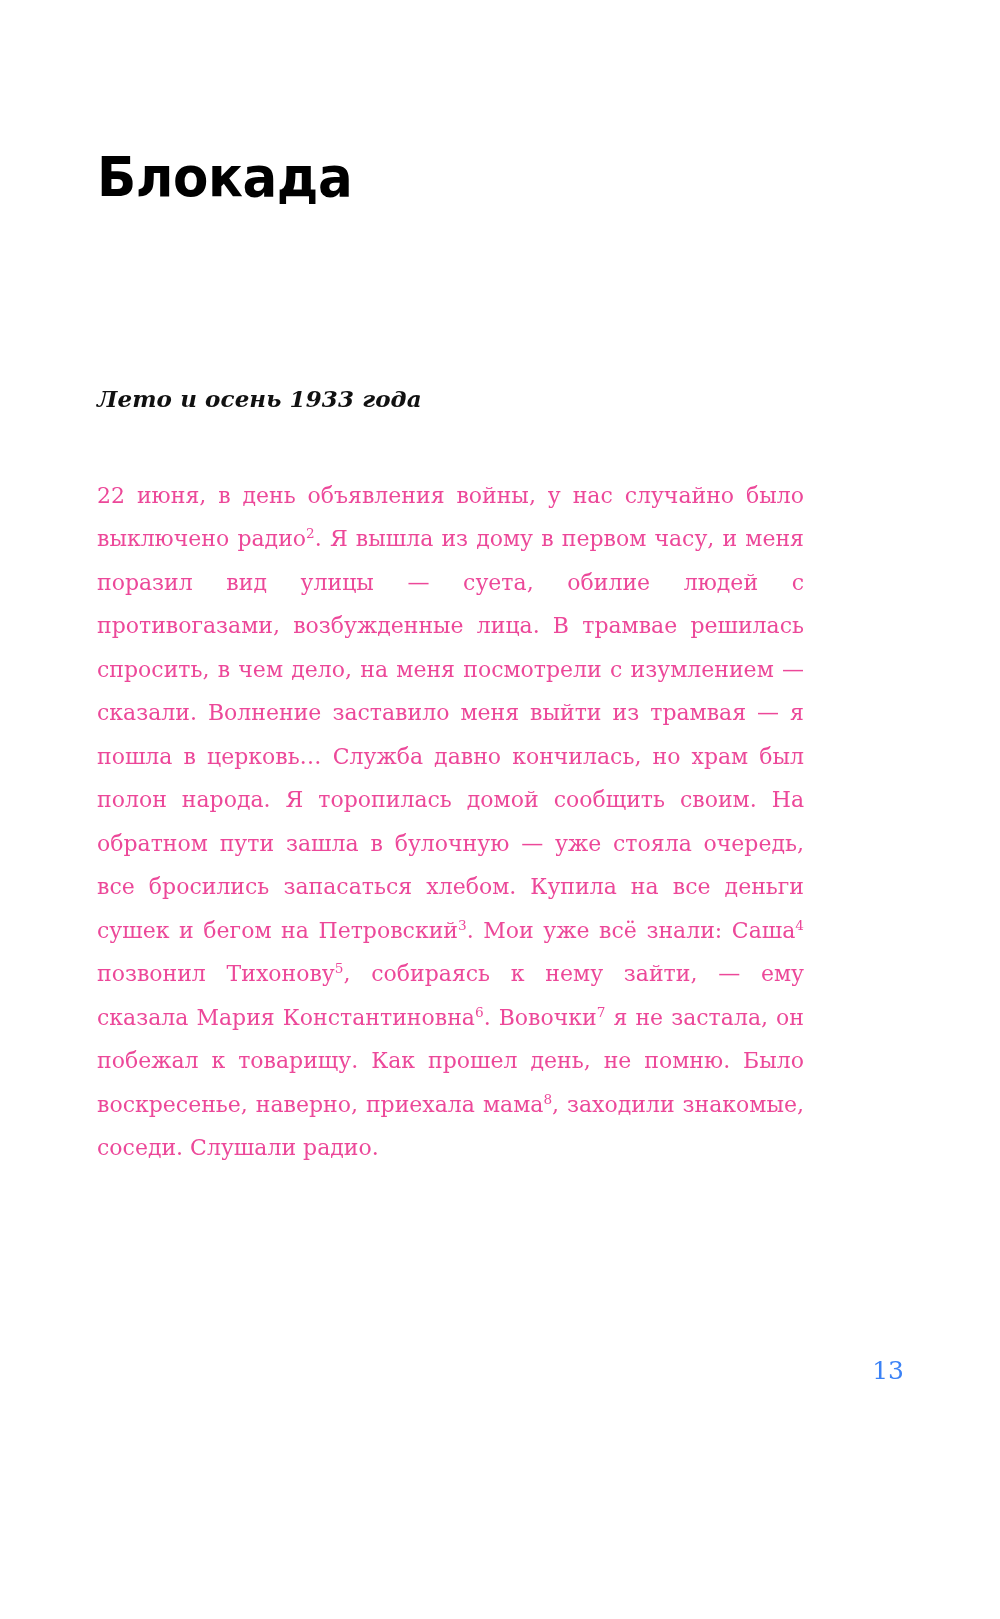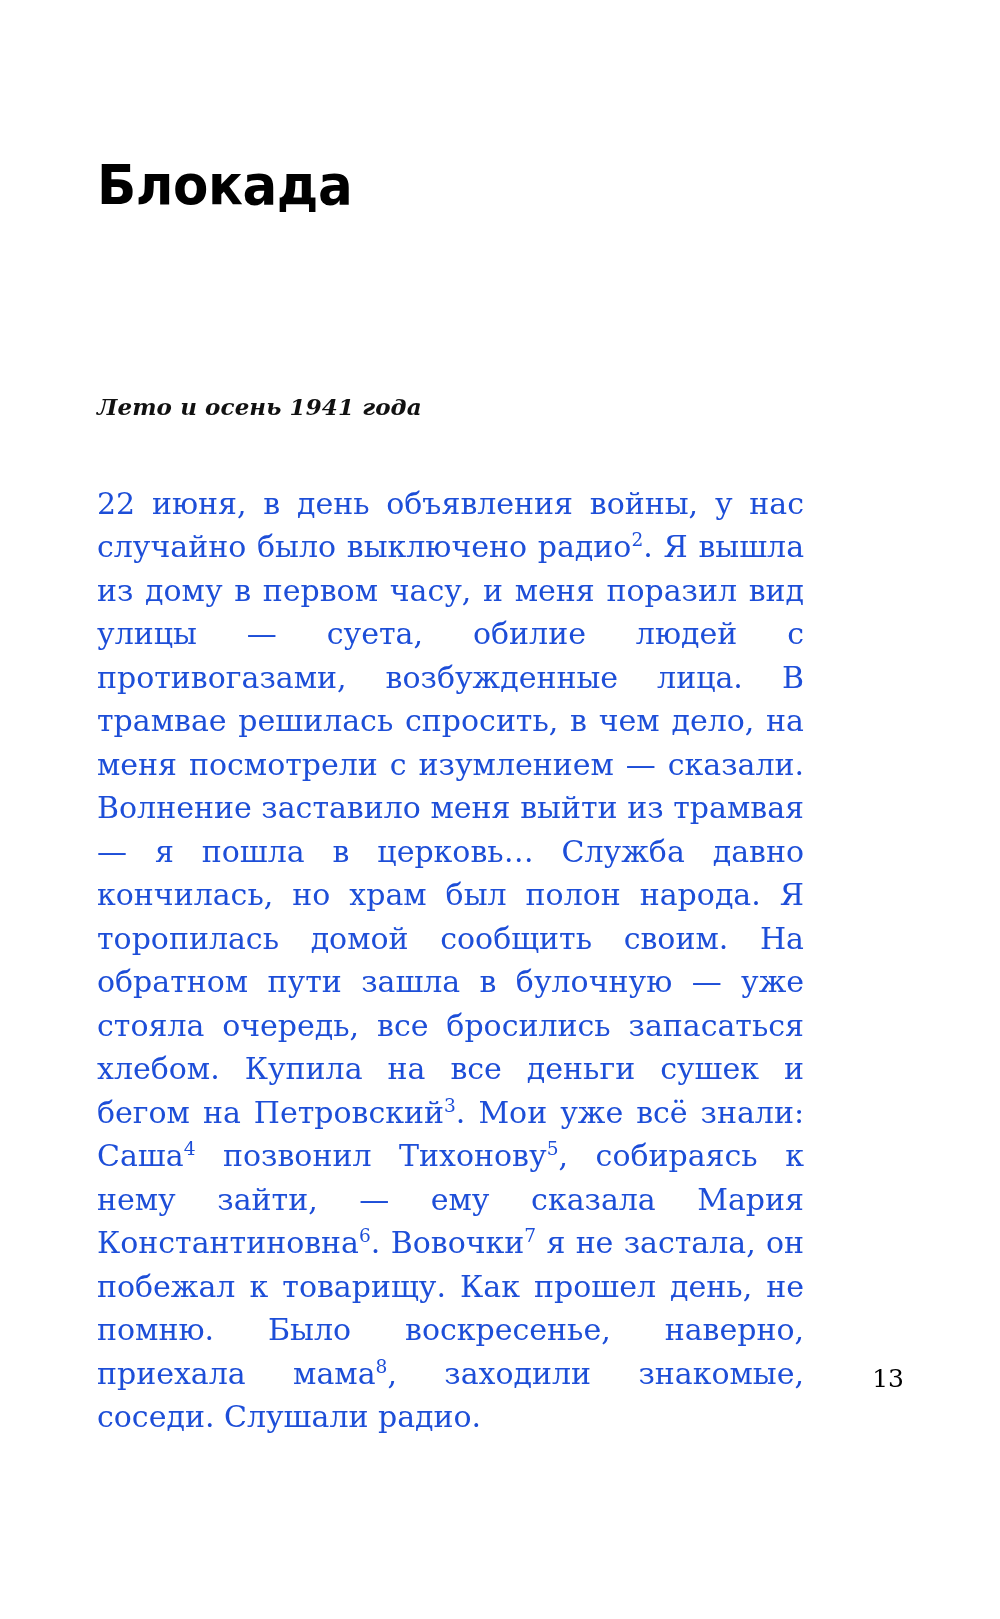--- a/index.html
+++ b/index.html
@@ -4,21 +4,21 @@
 <style>
   html, body {
     margin: 0;
     padding: 0;
     background: #ffffff;
   }
   .page {
     position: relative;
     width: 1000px;
     height: 1495px;
-    margin: 16px auto;
+    margin: 8px auto;
     background: #ffffff;
     box-sizing: border-box;
     overflow: hidden;
   }
   .content {
     position: absolute;
     left: 97px;
     top: 0;
     width: 707px;
   }
@@ -39,23 +39,23 @@
     font-style: italic;
     font-weight: bold;
     font-size: 23px;
     color: #111111;
     margin: 0;
     padding-top: 178px;
     letter-spacing: 0.1px;
   }
   .body-text {
     font-family: "DejaVu Serif", serif;
-    font-size: 30px;
+    font-size: 22px;
     line-height: 43.5px;
-    color: #1d4ed8;
+    color: #ec4899;
     text-align: justify;
     text-justify: inter-word;
     margin: 0;
     padding-top: 62px;
     hyphens: manual;
   }
   .body-text p {
     margin: 0;
   }
   .body-text p.indent {
@@ -65,33 +65,33 @@
     font-size: 0.62em;
     vertical-align: super;
     line-height: 0;
   }
   .folio {
     position: absolute;
     right: 96px;
     bottom: 118px;
     font-family: "DejaVu Serif", serif;
     font-size: 25px;
-    color: #000000;
+    color: #3b82f6;
   }
 </style>
 </head>
 <body>
 
 <div class="page">
 
   <div class="content">
 
     <h1 class="chapter-title">Блокада</h1>
 
-    <h2 class="section-subtitle">Лето и осень 1941 года</h2>
+    <h2 class="section-subtitle">Лето и осень 1933 года</h2>
 
     <div class="body-text">
         <p>22 июня, в день объявления войны, у нас случайно было выключено радио<sup>2</sup>. Я вышла из дому в первом часу, и меня поразил вид улицы — суета, обилие людей с противогазами, возбужденные лица. В трамвае решилась спросить, в чем дело, на меня посмотрели с изумлением — сказали. Волнение заставило меня выйти из трамвая — я пошла в церковь… Служба давно кончилась, но храм был полон народа. Я торопилась домой сообщить своим. На обратном пути зашла в булочную — уже стояла очередь, все бросились запасаться хлебом. Купила на все деньги сушек и бегом на Петровский<sup>3</sup>. Мои уже всё знали: Саша<sup>4</sup> позвонил Тихонову<sup>5</sup>, собираясь к нему зайти, — ему сказала Мария Константиновна<sup>6</sup>. Вовочки<sup>7</sup> я не застала, он побежал к товарищу. Как прошел день, не помню. Было воскресенье, наверно, приехала мама<sup>8</sup>, заходили знакомые, соседи. Слушали радио.</p>
       </div>
 
   </div>
 
   <div class="folio">13</div>
 
 </div>

